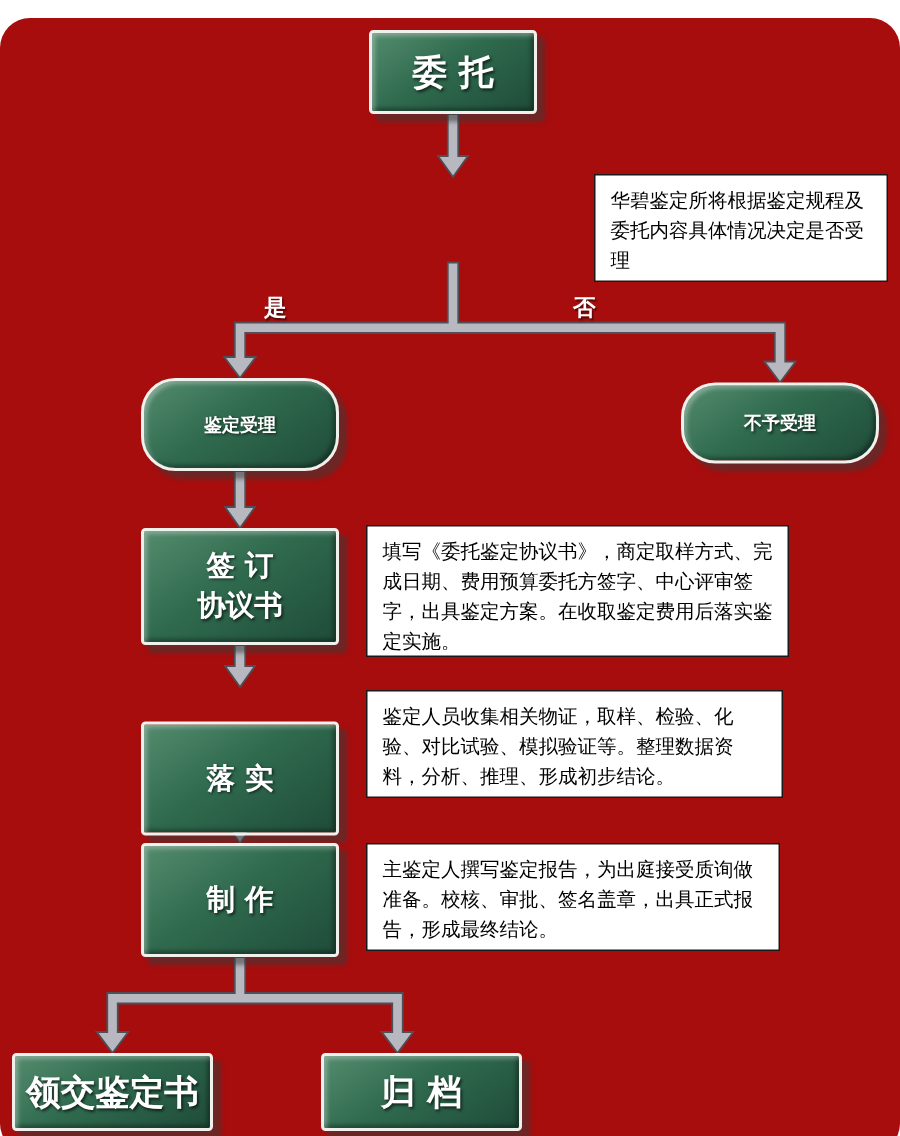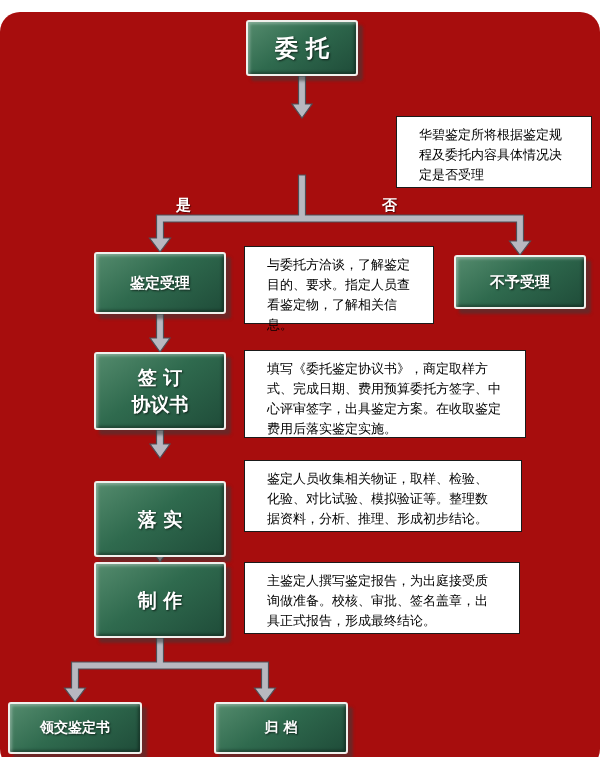--- a/index.html
+++ b/index.html
@@ -40,32 +40,32 @@
     color: #ffffff;
     font-weight: bold;
     display: flex;
     flex-direction: column;
     align-items: center;
     justify-content: center;
     text-align: center;
     text-shadow: 1px 1px 2px rgba(0,0,0,0.65);
   }
   .node.big   { font-size: 23px; }
-  .node.mid   { font-size: 15px; }
+  .node.mid   { font-size: 12px; border-radius: 23px; }
   .node.multi { font-size: 19px; line-height: 1.4; text-align: center; }
-  .node.small { font-size: 14px; }
+  .node.small { font-size: 23px; }
   .note {
     position: absolute;
     box-sizing: border-box;
     background: #ffffff;
     border: 1px solid #1a1a1a;
     color: #000000;
     font-size: 13px;
     line-height: 1.55;
-    padding: 8px 22px;
+    padding: 8px 10px;
   }
   .branch-label {
     position: absolute;
     color: #ffffff;
     font-size: 15px;
     font-weight: bold;
     text-shadow: 1px 1px 1px rgba(0,0,0,0.5);
   }
 </style>
 </head>
@@ -97,23 +97,20 @@
     <span>华碧鉴定所将根据鉴定规程及委托内容具体情况决定是否受理</span>
   </div>
 
   <span class="branch-label" style="left:176px;top:184px">是</span>
   <span class="branch-label" style="left:382px;top:184px">否</span>
 
   <div class="node mid" style="left:94px;top:240px;width:132px;height:62px">
     <span>鉴定受理</span>
   </div>
 
-  <div class="note" style="left:244px;top:234px;width:190px;height:78px">
-    <span>与委托方洽谈，了解鉴定目的、要求。指定人员查看鉴定物，了解相关信息。</span>
-  </div>
 
   <div class="node mid" style="left:454px;top:243px;width:132px;height:54px">
     <span>不予受理</span>
   </div>
 
   <div class="node multi" style="left:94px;top:340px;width:132px;height:78px">
     <span>签 订</span>
     <span>协议书</span>
   </div>
 

